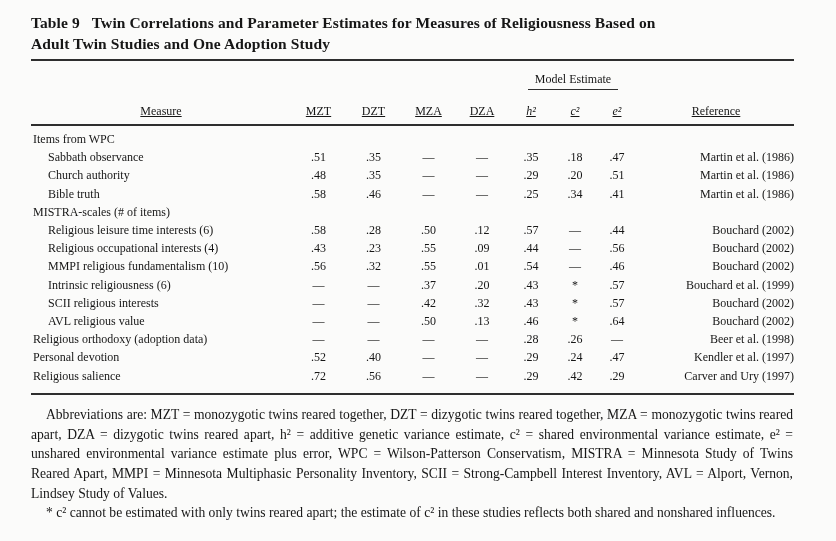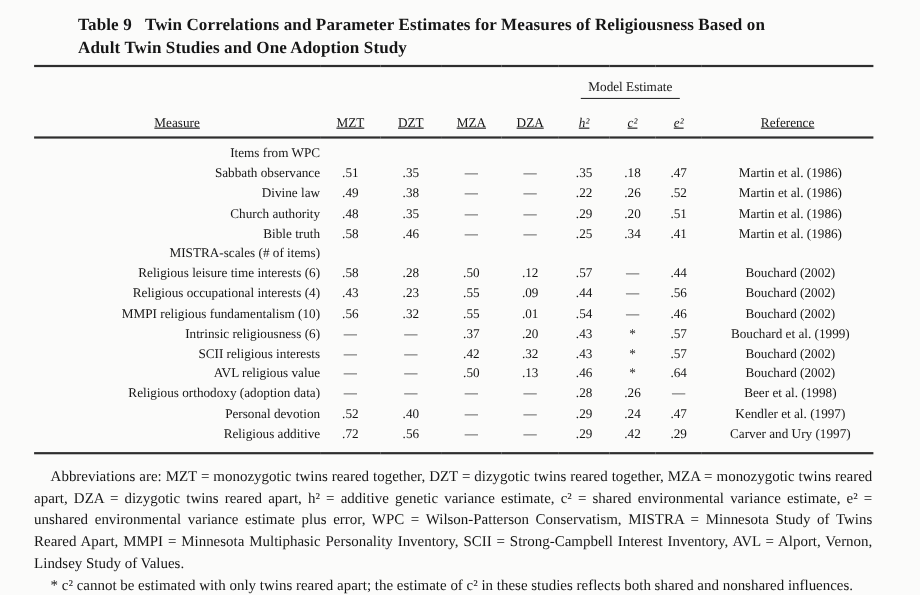--- a/index.html
+++ b/index.html
@@ -18,21 +18,20 @@
     height: 541px;
     padding: 12px 42px 0 31px;
     overflow: hidden;
   }
   .title {
     font-weight: bold;
     font-size: 15.5px;
     line-height: 21px;
     max-width: 652px;
     letter-spacing: 0.1px;
-    margin-left: 40px;
   }
   .title .tlabel { margin-right: 12px; }
 
   table.datatable {
     border-collapse: collapse;
     table-layout: fixed;
     width: 763px;
     margin-top: 5px;
     border-top: 2px solid #2e2e2e;
     border-bottom: 2px solid #2e2e2e;
@@ -64,24 +63,24 @@
 
   tbody td {
     height: 18.2px;
     line-height: 18.2px;
     padding: 0;
     vertical-align: middle;
     white-space: nowrap;
   }
   tbody tr:first-child td { padding-top: 4px; }
   tbody tr:last-child td { padding-bottom: 8px; }
-  td.measure { text-align: right; padding-left: 2px; }
+  td.measure { text-align: left; padding-left: 2px; }
   td.measure.indent { padding-left: 17px; }
   td.val { text-align: center; }
-  td.ref { text-align: center; padding-left: 5px; margin-left: 32px; }
+  td.ref { text-align: right; padding-left: 5px; margin-left: 32px; }
 
   .footnotes {
     width: 762px;
     margin-top: 10px;
     font-size: 13.6px;
     line-height: 19.7px;
     text-align: justify;
   }
   .footnotes p { margin: 0; text-indent: 15px; }
 </style>
@@ -143,31 +142,20 @@
           <td class="val">.51</td>
           <td class="val">.35</td>
           <td class="val">—</td>
           <td class="val">—</td>
           <td class="val">.35</td>
           <td class="val">.18</td>
           <td class="val">.47</td>
           <td class="ref">Martin et al. (1986)</td>
         </tr>
         <tr>
-          <td class="measure indent">Divine law</td>
-          <td class="val">.49</td>
-          <td class="val">.38</td>
-          <td class="val">—</td>
-          <td class="val">—</td>
-          <td class="val">.22</td>
-          <td class="val">.26</td>
-          <td class="val">.52</td>
-          <td class="ref">Martin et al. (1986)</td>
-        </tr>
-        <tr>
           <td class="measure indent">Church authority</td>
           <td class="val">.48</td>
           <td class="val">.35</td>
           <td class="val">—</td>
           <td class="val">—</td>
           <td class="val">.29</td>
           <td class="val">.20</td>
           <td class="val">.51</td>
           <td class="ref">Martin et al. (1986)</td>
         </tr>
@@ -275,21 +263,21 @@
           <td class="val">.52</td>
           <td class="val">.40</td>
           <td class="val">—</td>
           <td class="val">—</td>
           <td class="val">.29</td>
           <td class="val">.24</td>
           <td class="val">.47</td>
           <td class="ref">Kendler et al. (1997)</td>
         </tr>
         <tr>
-          <td class="measure">Religious additive</td>
+          <td class="measure">Religious salience</td>
           <td class="val">.72</td>
           <td class="val">.56</td>
           <td class="val">—</td>
           <td class="val">—</td>
           <td class="val">.29</td>
           <td class="val">.42</td>
           <td class="val">.29</td>
           <td class="ref">Carver and Ury (1997)</td>
         </tr>
       </tbody>

